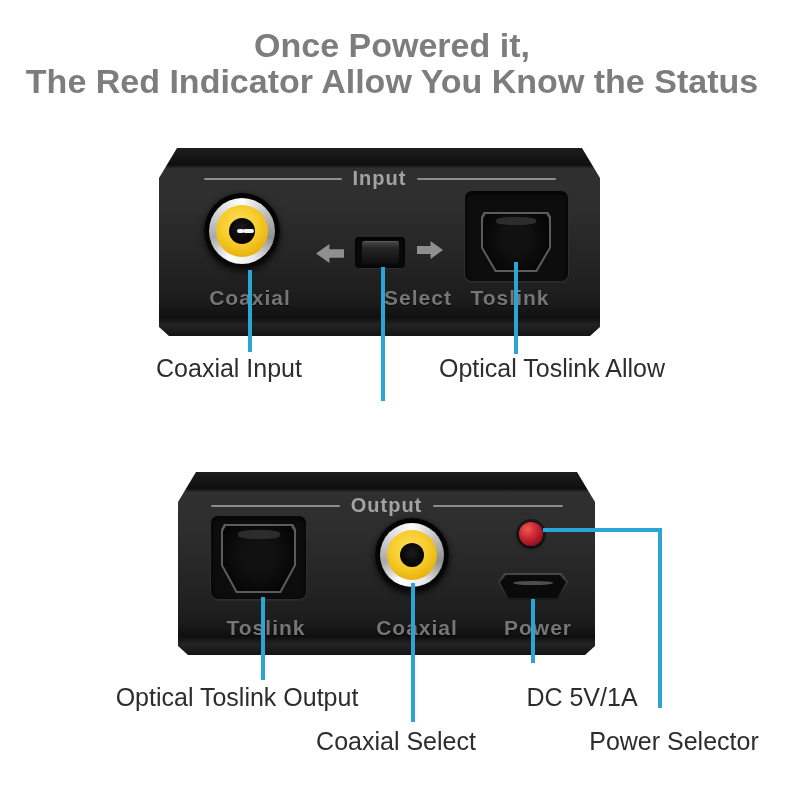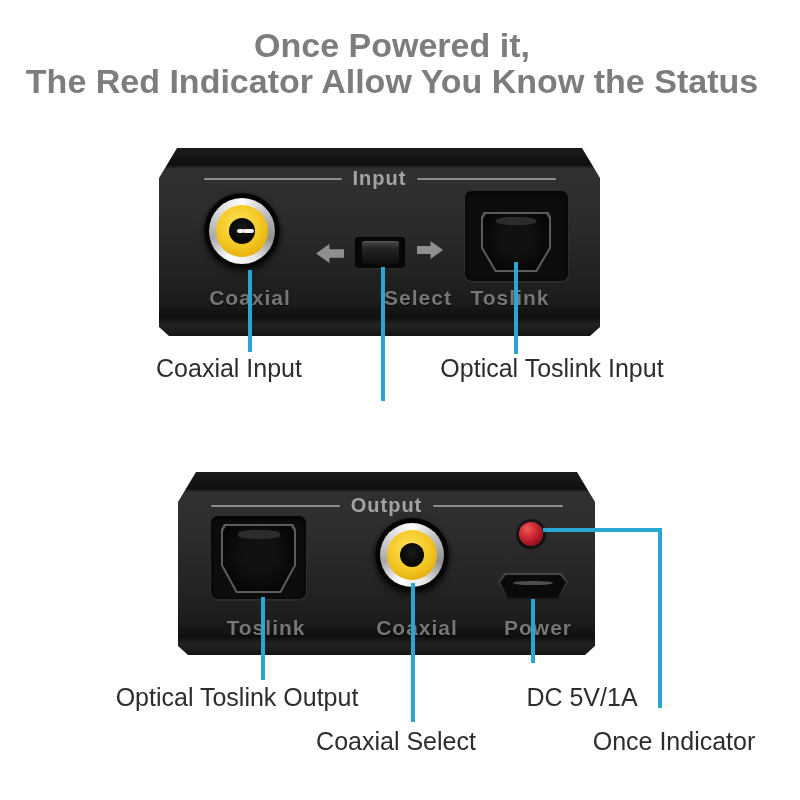--- a/index.html
+++ b/index.html
@@ -174,20 +174,20 @@
   <div class="callout v" style="left:381px;top:267px;height:134px;"></div>
   <div class="callout v" style="left:514px;top:262px;height:92px;"></div>
 
   <div class="callout v" style="left:261px;top:597px;height:83px;"></div>
   <div class="callout v" style="left:411px;top:583px;height:139px;"></div>
   <div class="callout v" style="left:531px;top:599px;height:64px;"></div>
   <div class="callout h" style="left:543px;top:528px;width:119px;"></div>
   <div class="callout v" style="left:658px;top:528px;height:180px;"></div>
 
   <div class="note" style="left:229px;top:354px;">Coaxial Input</div>
-  <div class="note" style="left:552px;top:354px;">Optical Toslink Input</div>
+  <div class="note" style="left:552px;top:354px;">Optical Toslink Allow</div>
 
   <div class="note" style="left:237px;top:683px;">Optical Toslink Output</div>
   <div class="note" style="left:550px;top:683px;margin-left:32px;">DC 5V/1A</div>
   <div class="note" style="left:396px;top:727px;">Coaxial Select</div>
-  <div class="note" style="left:674px;top:727px;">Once Indicator</div>
+  <div class="note" style="left:674px;top:727px;">Power Selector</div>
 
 </div>
 
 </body></html>

